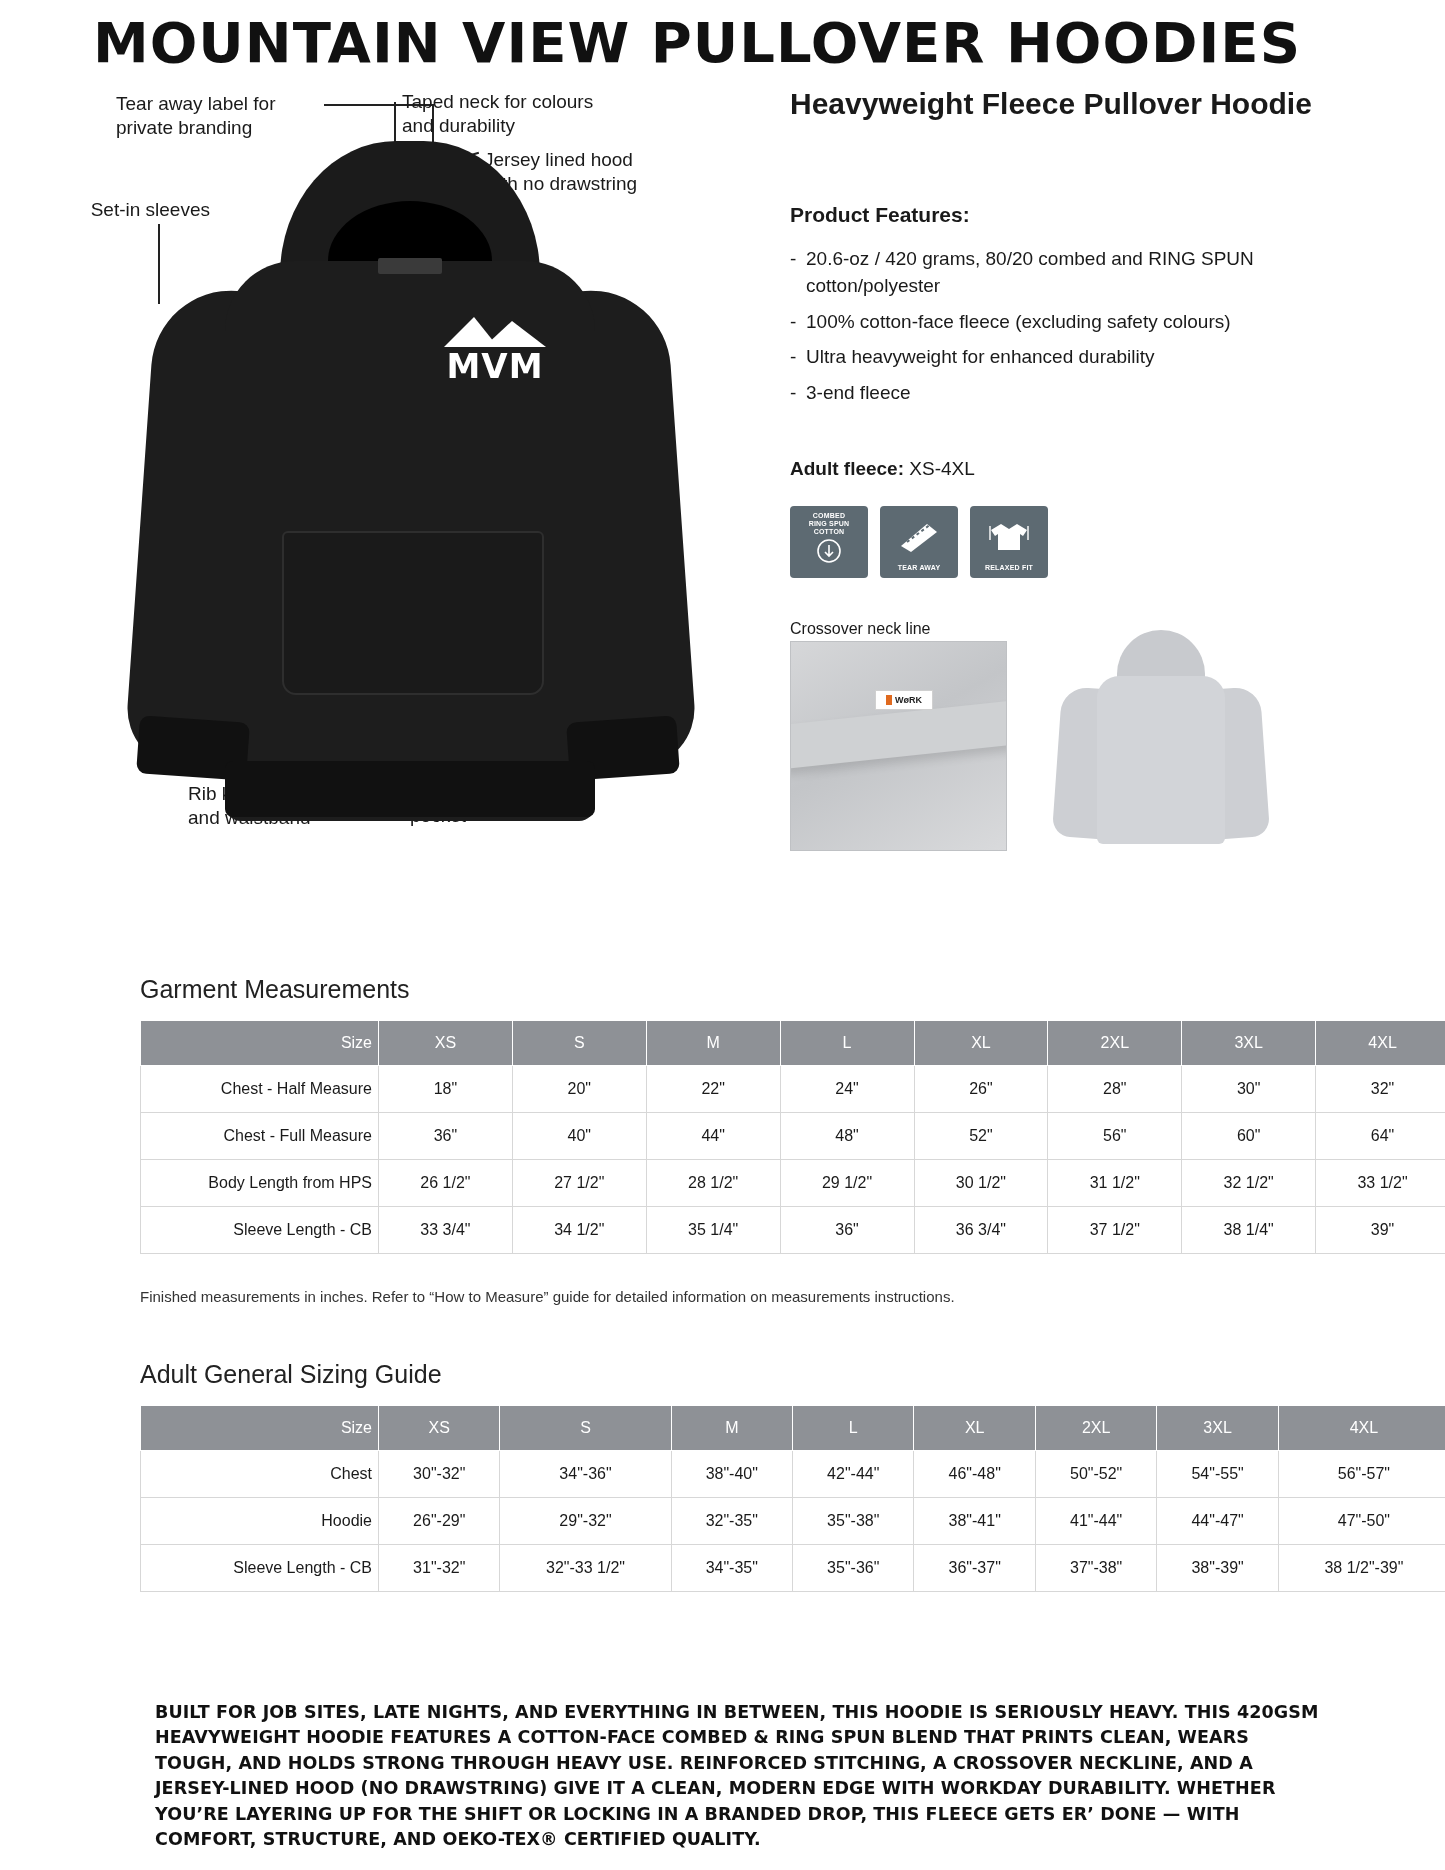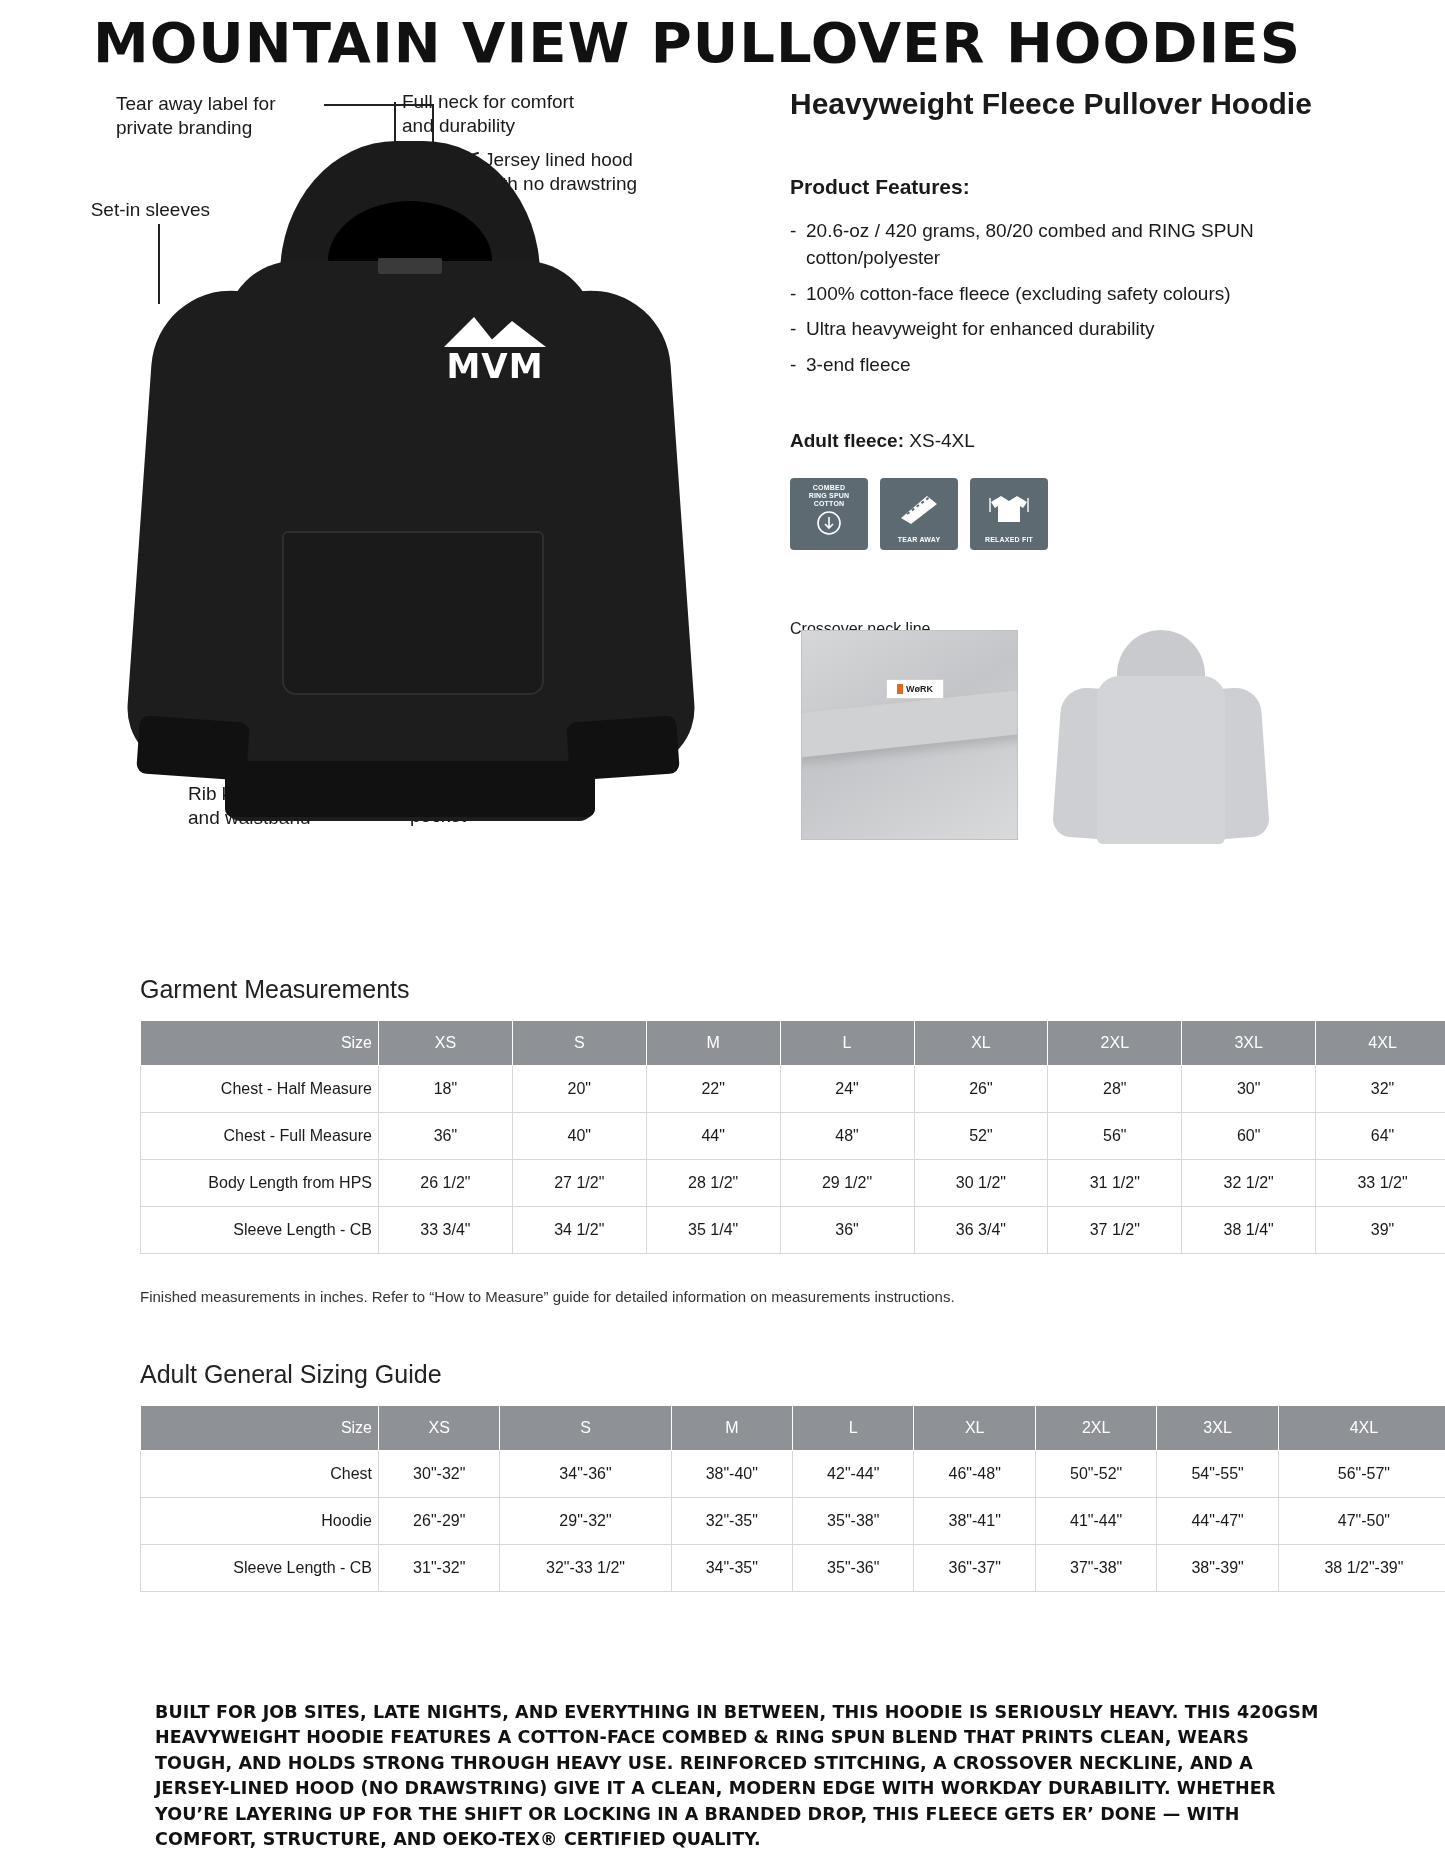--- a/index.html
+++ b/index.html
@@ -187,21 +187,21 @@
   }
   .product-name {
     font-size: 30px;
     font-weight: bold;
     line-height: 1.22;
     margin: 0 0 26px 0;
   }
   .features-title {
     font-size: 21px;
     font-weight: bold;
-    margin: 52px 0 18px 0;
+    margin: 80px 0 18px 0;
   }
   .feature-list {
     list-style: none;
     margin: 0;
     padding: 0;
   }
   .feature-list li {
     font-size: 19px;
     line-height: 1.45;
     margin-bottom: 8px;
@@ -260,27 +260,26 @@
     width: 600px;
     height: 240px;
   }
   .photo-caption {
     font-size: 16px;
     margin-bottom: 6px;
   }
   .neck-photo {
     position: absolute;
     left: 0;
-    top: 10px;
+    top: 21px;
     width: 215px;
     height: 208px;
     background: linear-gradient(150deg,#d6d7d9 0%,#c3c5c8 45%,#d9dadc 100%);
     border: 1px solid #bfc1c4;
     overflow: hidden;
-    margin-left: 11px;
   }
   .neck-photo .fold {
     position: absolute;
     left: -10px;
     top: 70px;
     width: 250px;
     height: 44px;
     background: #cfd1d3;
     transform: rotate(-6deg);
     box-shadow: 0 6px 10px rgba(0,0,0,.12);
@@ -416,21 +415,21 @@
 <div class="left-zone">
 
   <div class="callout" style="left:56px; top:6px; width:200px;">
     <span style="white-space:pre-line;">Tear away label for
 private branding</span>
   </div>
   <div class="lead-line" style="left:264px; top:18px; width:110px; height:2px;"></div>
   <div class="lead-line" style="left:372px; top:18px; width:2px; height:42px;"></div>
 
   <div class="callout" style="left:342px; top:4px; width:240px;">
-    <span style="white-space:pre-line;">Full neck for comfort
+    <span style="white-space:pre-line;">Taped neck for colours
 and durability</span>
   </div>
   <div class="lead-line" style="left:334px; top:16px; width:2px; height:44px;"></div>
 
   <div class="callout" style="left:424px; top:62px; width:230px;">
     <span style="white-space:pre-line;margin-top:36px;">Jersey lined hood
 with no drawstring</span>
   </div>
   <div class="lead-line" style="left:360px; top:74px; width:60px; height:2px; transform:rotate(-16deg);"></div>
 

